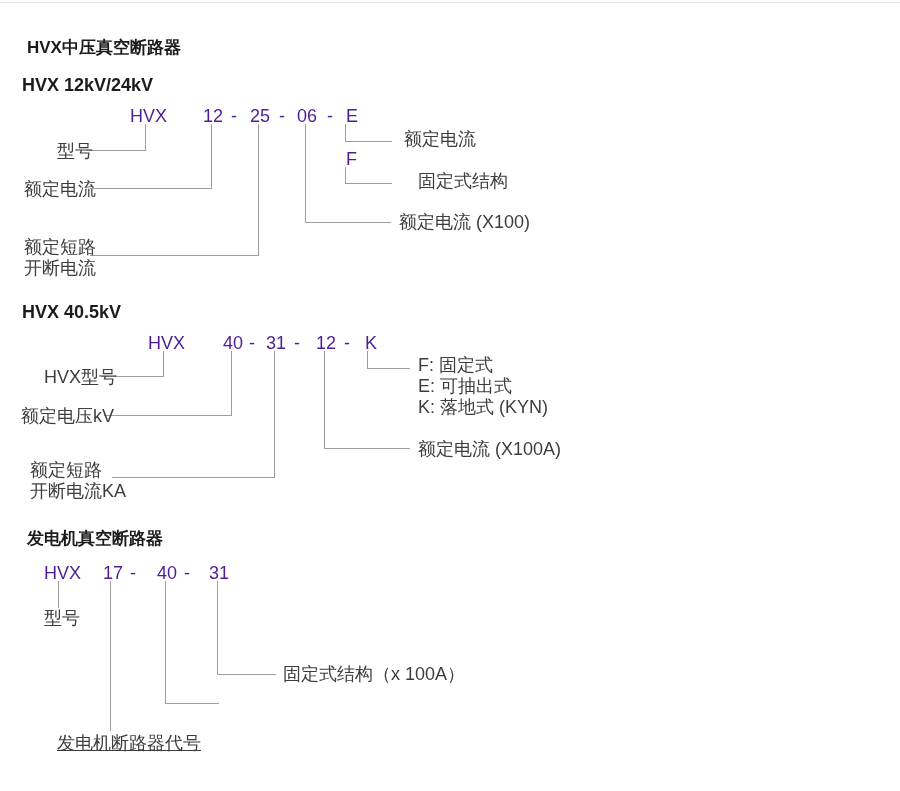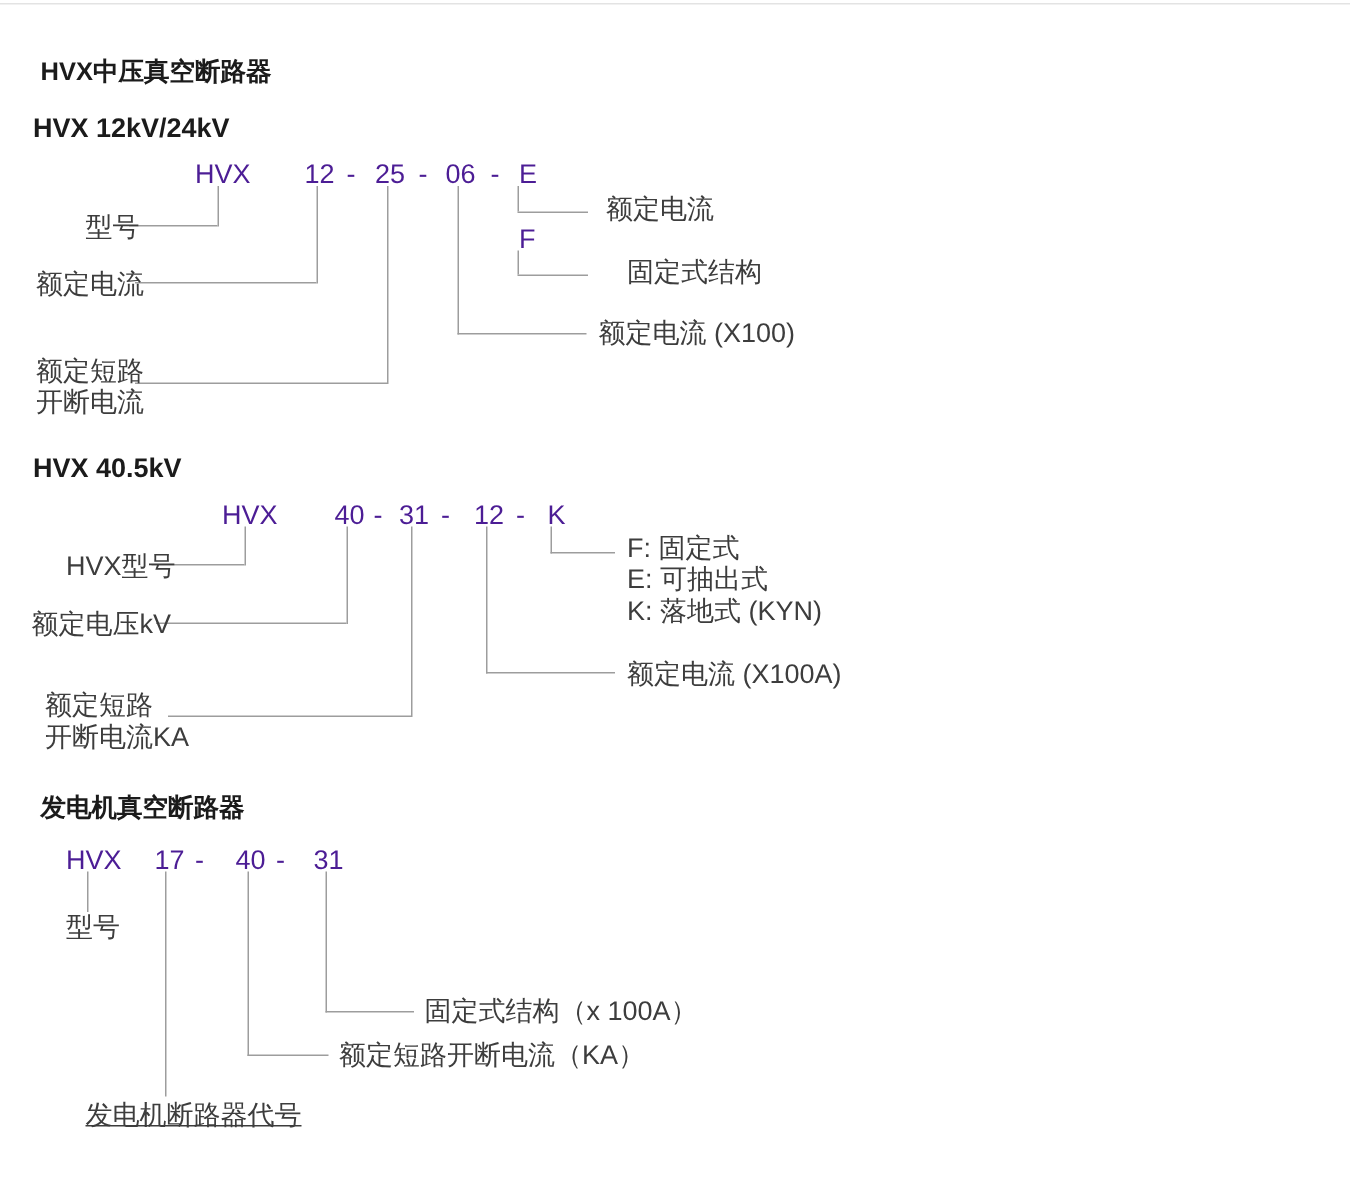--- a/index.html
+++ b/index.html
@@ -97,15 +97,14 @@
 
   <div class="vline" style="left:58px;  top:581px; height:27px;"></div>
   <div class="vline" style="left:110px; top:581px; height:150px;"></div>
   <div class="vline" style="left:165px; top:581px; height:123px;"></div>
   <div class="hline" style="left:165px; top:703px; width:54px;"></div>
   <div class="vline" style="left:217px; top:581px; height:94px;"></div>
   <div class="hline" style="left:217px; top:674px; width:59px;"></div>
 
   <div class="t" style="left:44px;  top:609px;">型号</div>
   <div class="t" style="left:57px;  top:734px;text-decoration:underline;">发电机断路器代号</div>
-  <div class="t" style="left:226px; top:694px;">额定短路开断电流（KA）</div>
   <div class="t" style="left:283px; top:665px;">固定式结构（x 100A）</div>
 </div>
 
 </body></html>

